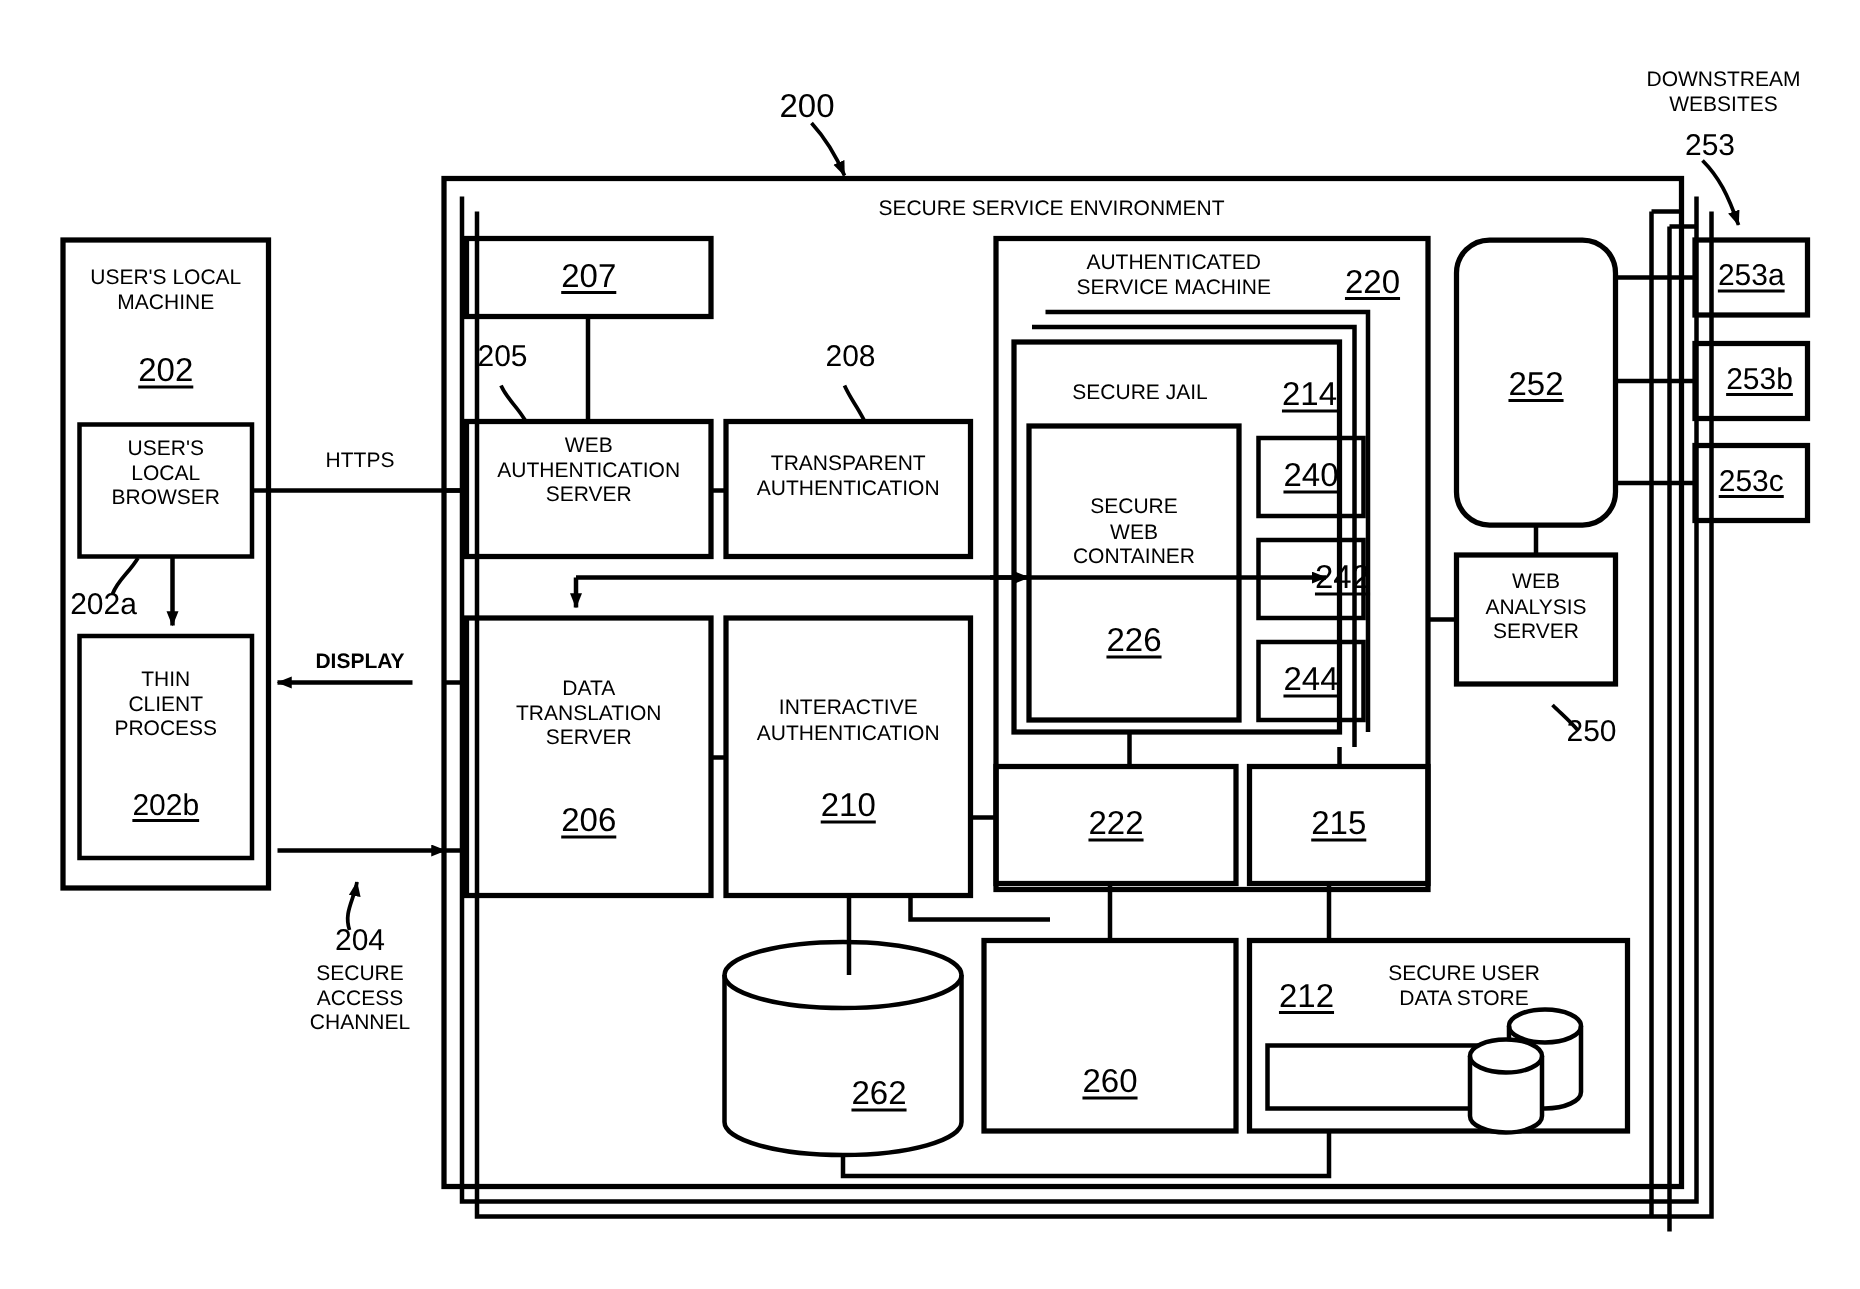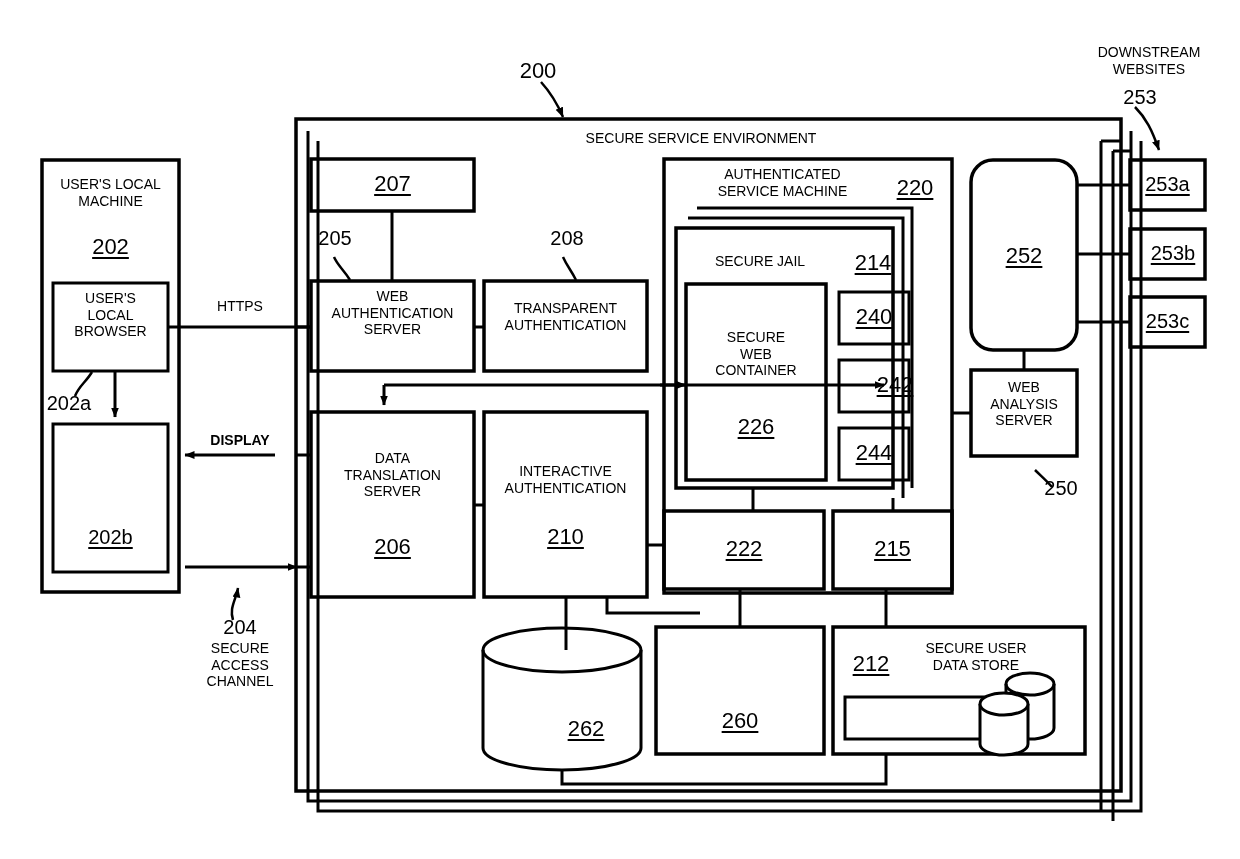--- a/index.html
+++ b/index.html
@@ -156,20 +156,23 @@
 
   <div class="lbl t18" style="left:42px;top:176px;width:137px;">USER'S LOCAL
 MACHINE</div>
   <div class="lbl t22 num" style="left:42px;top:234px;width:137px;">202</div>
 
   <div class="lbl t18" style="left:53px;top:290px;width:115px;">USER'S
 LOCAL
 BROWSER</div>
   <div class="lbl t20 plain" style="left:34px;top:392px;width:70px;">202a</div>
 
+  <div class="lbl t18" style="left:53px;top:444px;width:115px;">THIN
+CLIENT
+PROCESS</div>
   <div class="lbl t20 num" style="left:53px;top:526px;width:115px;">202b</div>
 
   <div class="lbl t18" style="left:190px;top:298px;width:100px;">HTTPS</div>
   <div class="lbl t18" style="left:185px;top:432px;width:110px;font-weight:bold;">DISPLAY</div>
 
   <div class="lbl t20 plain" style="left:185px;top:616px;width:110px;">204</div>
   <div class="lbl t18" style="left:175px;top:640px;width:130px;">SECURE
 ACCESS
 CHANNEL</div>
 

